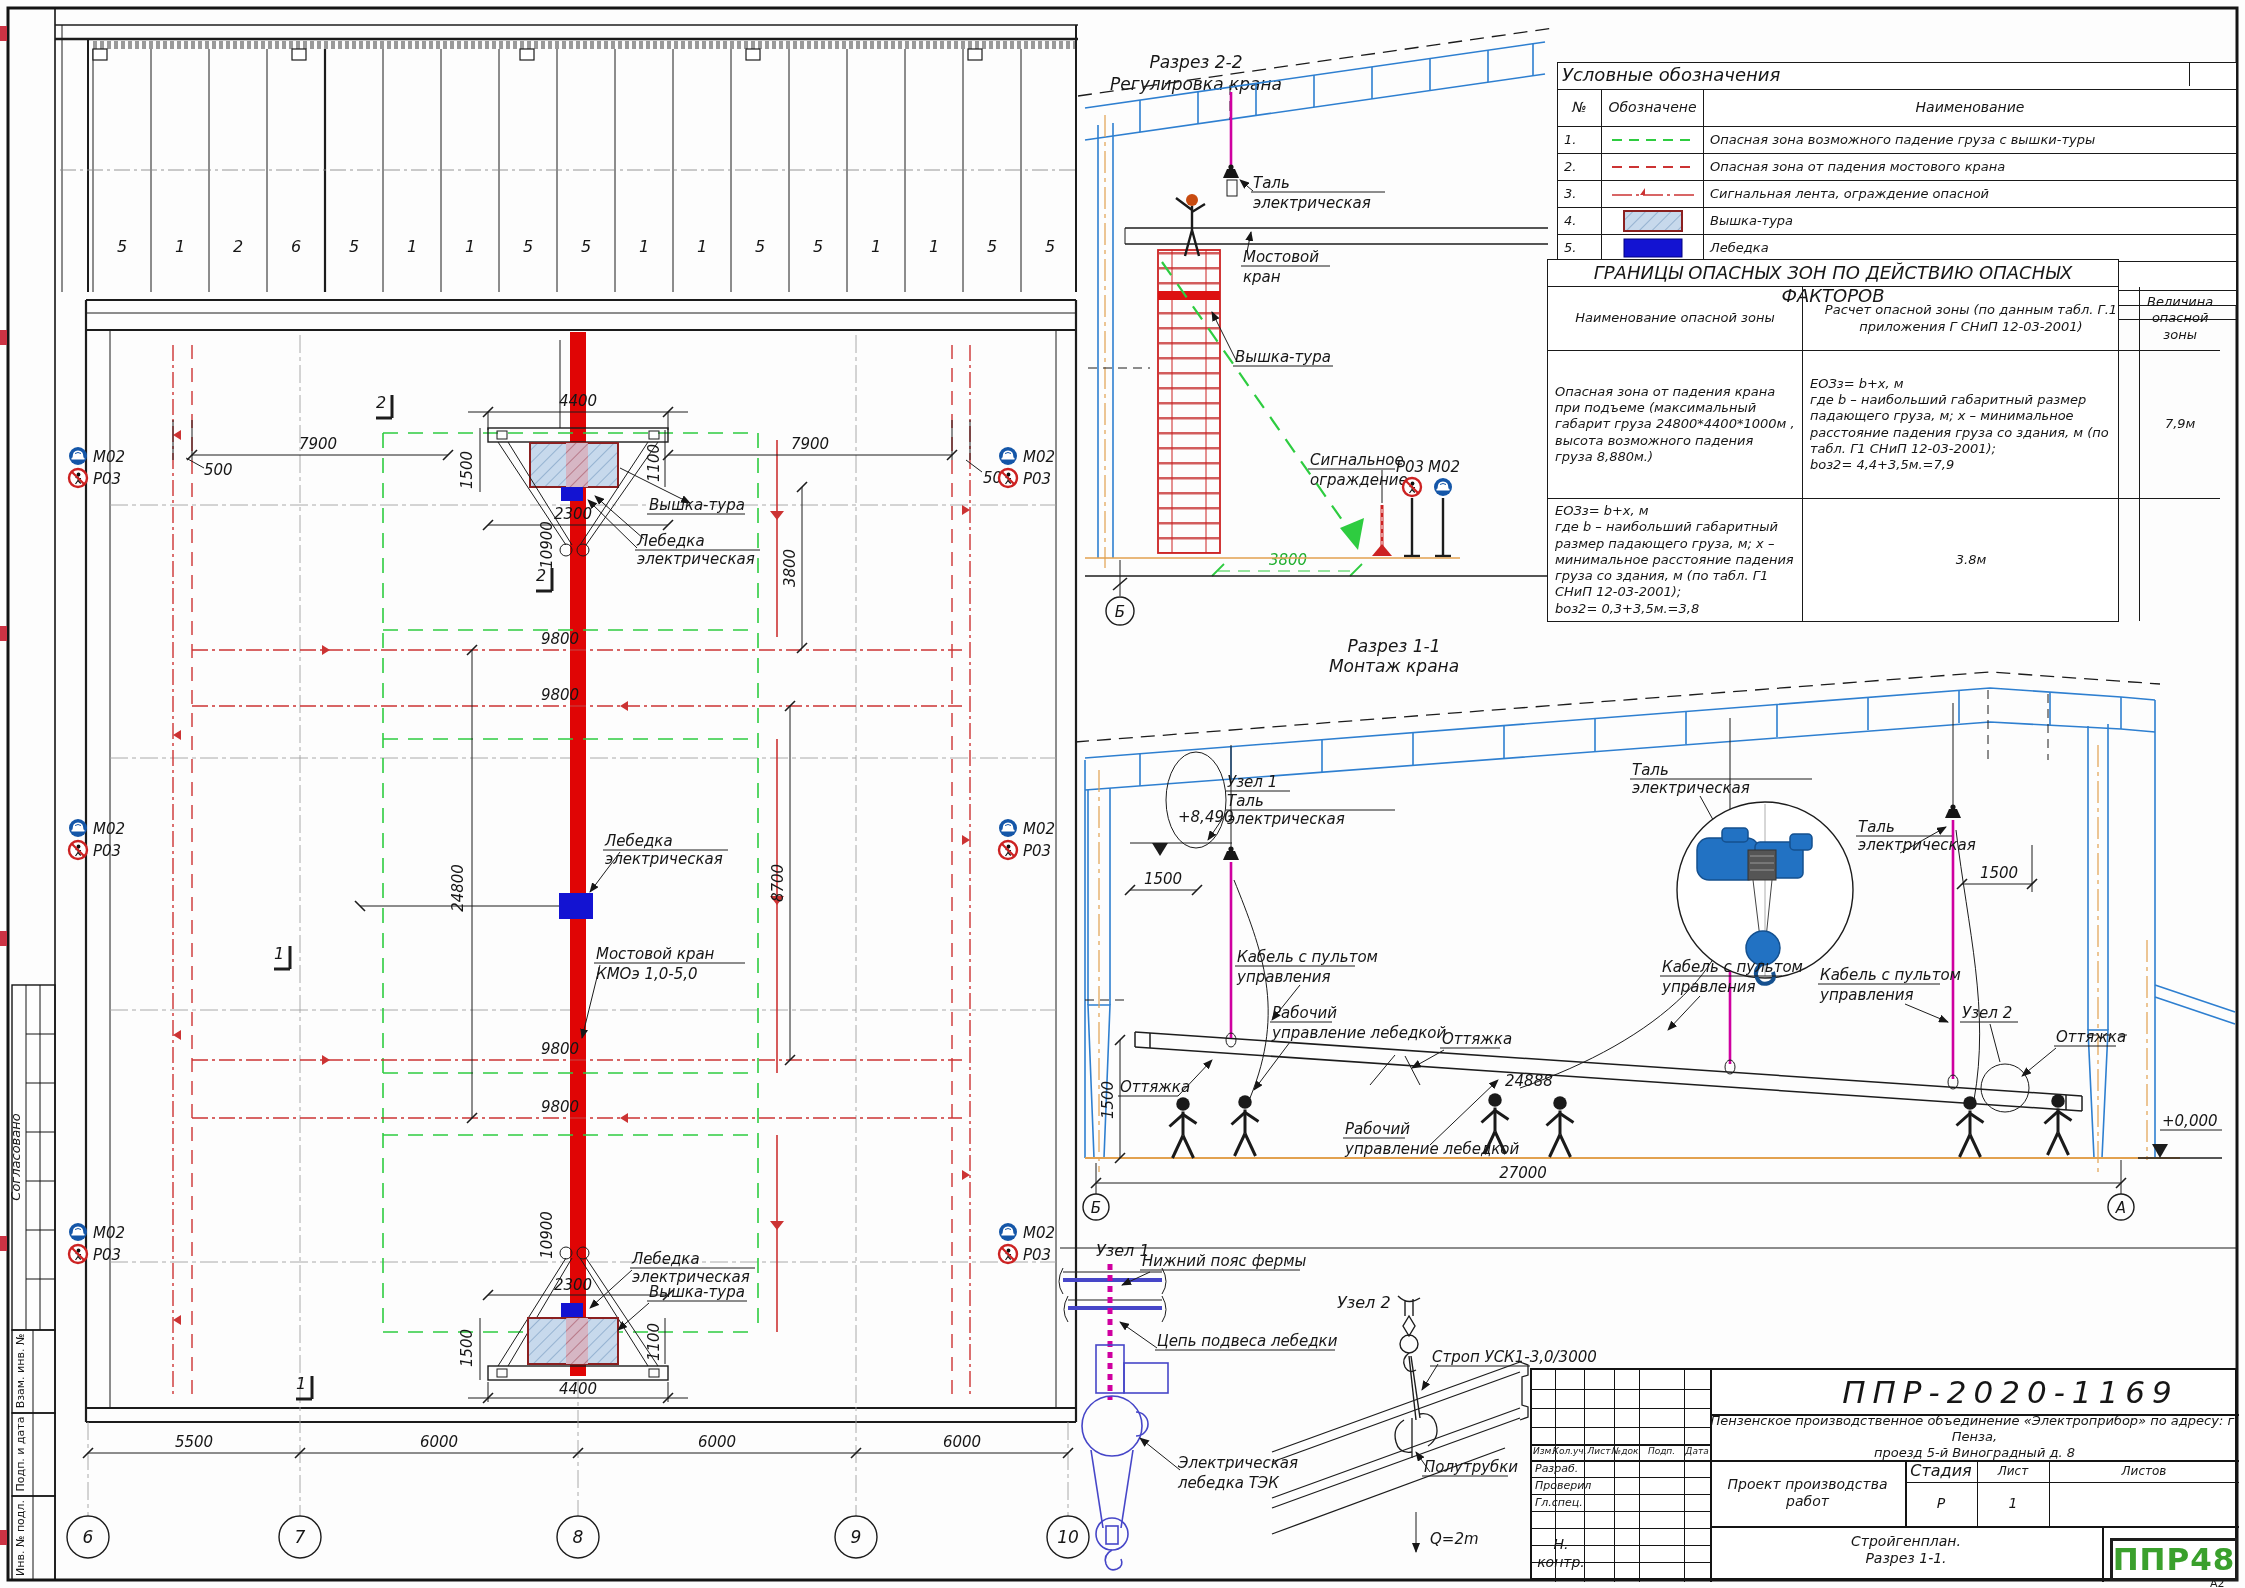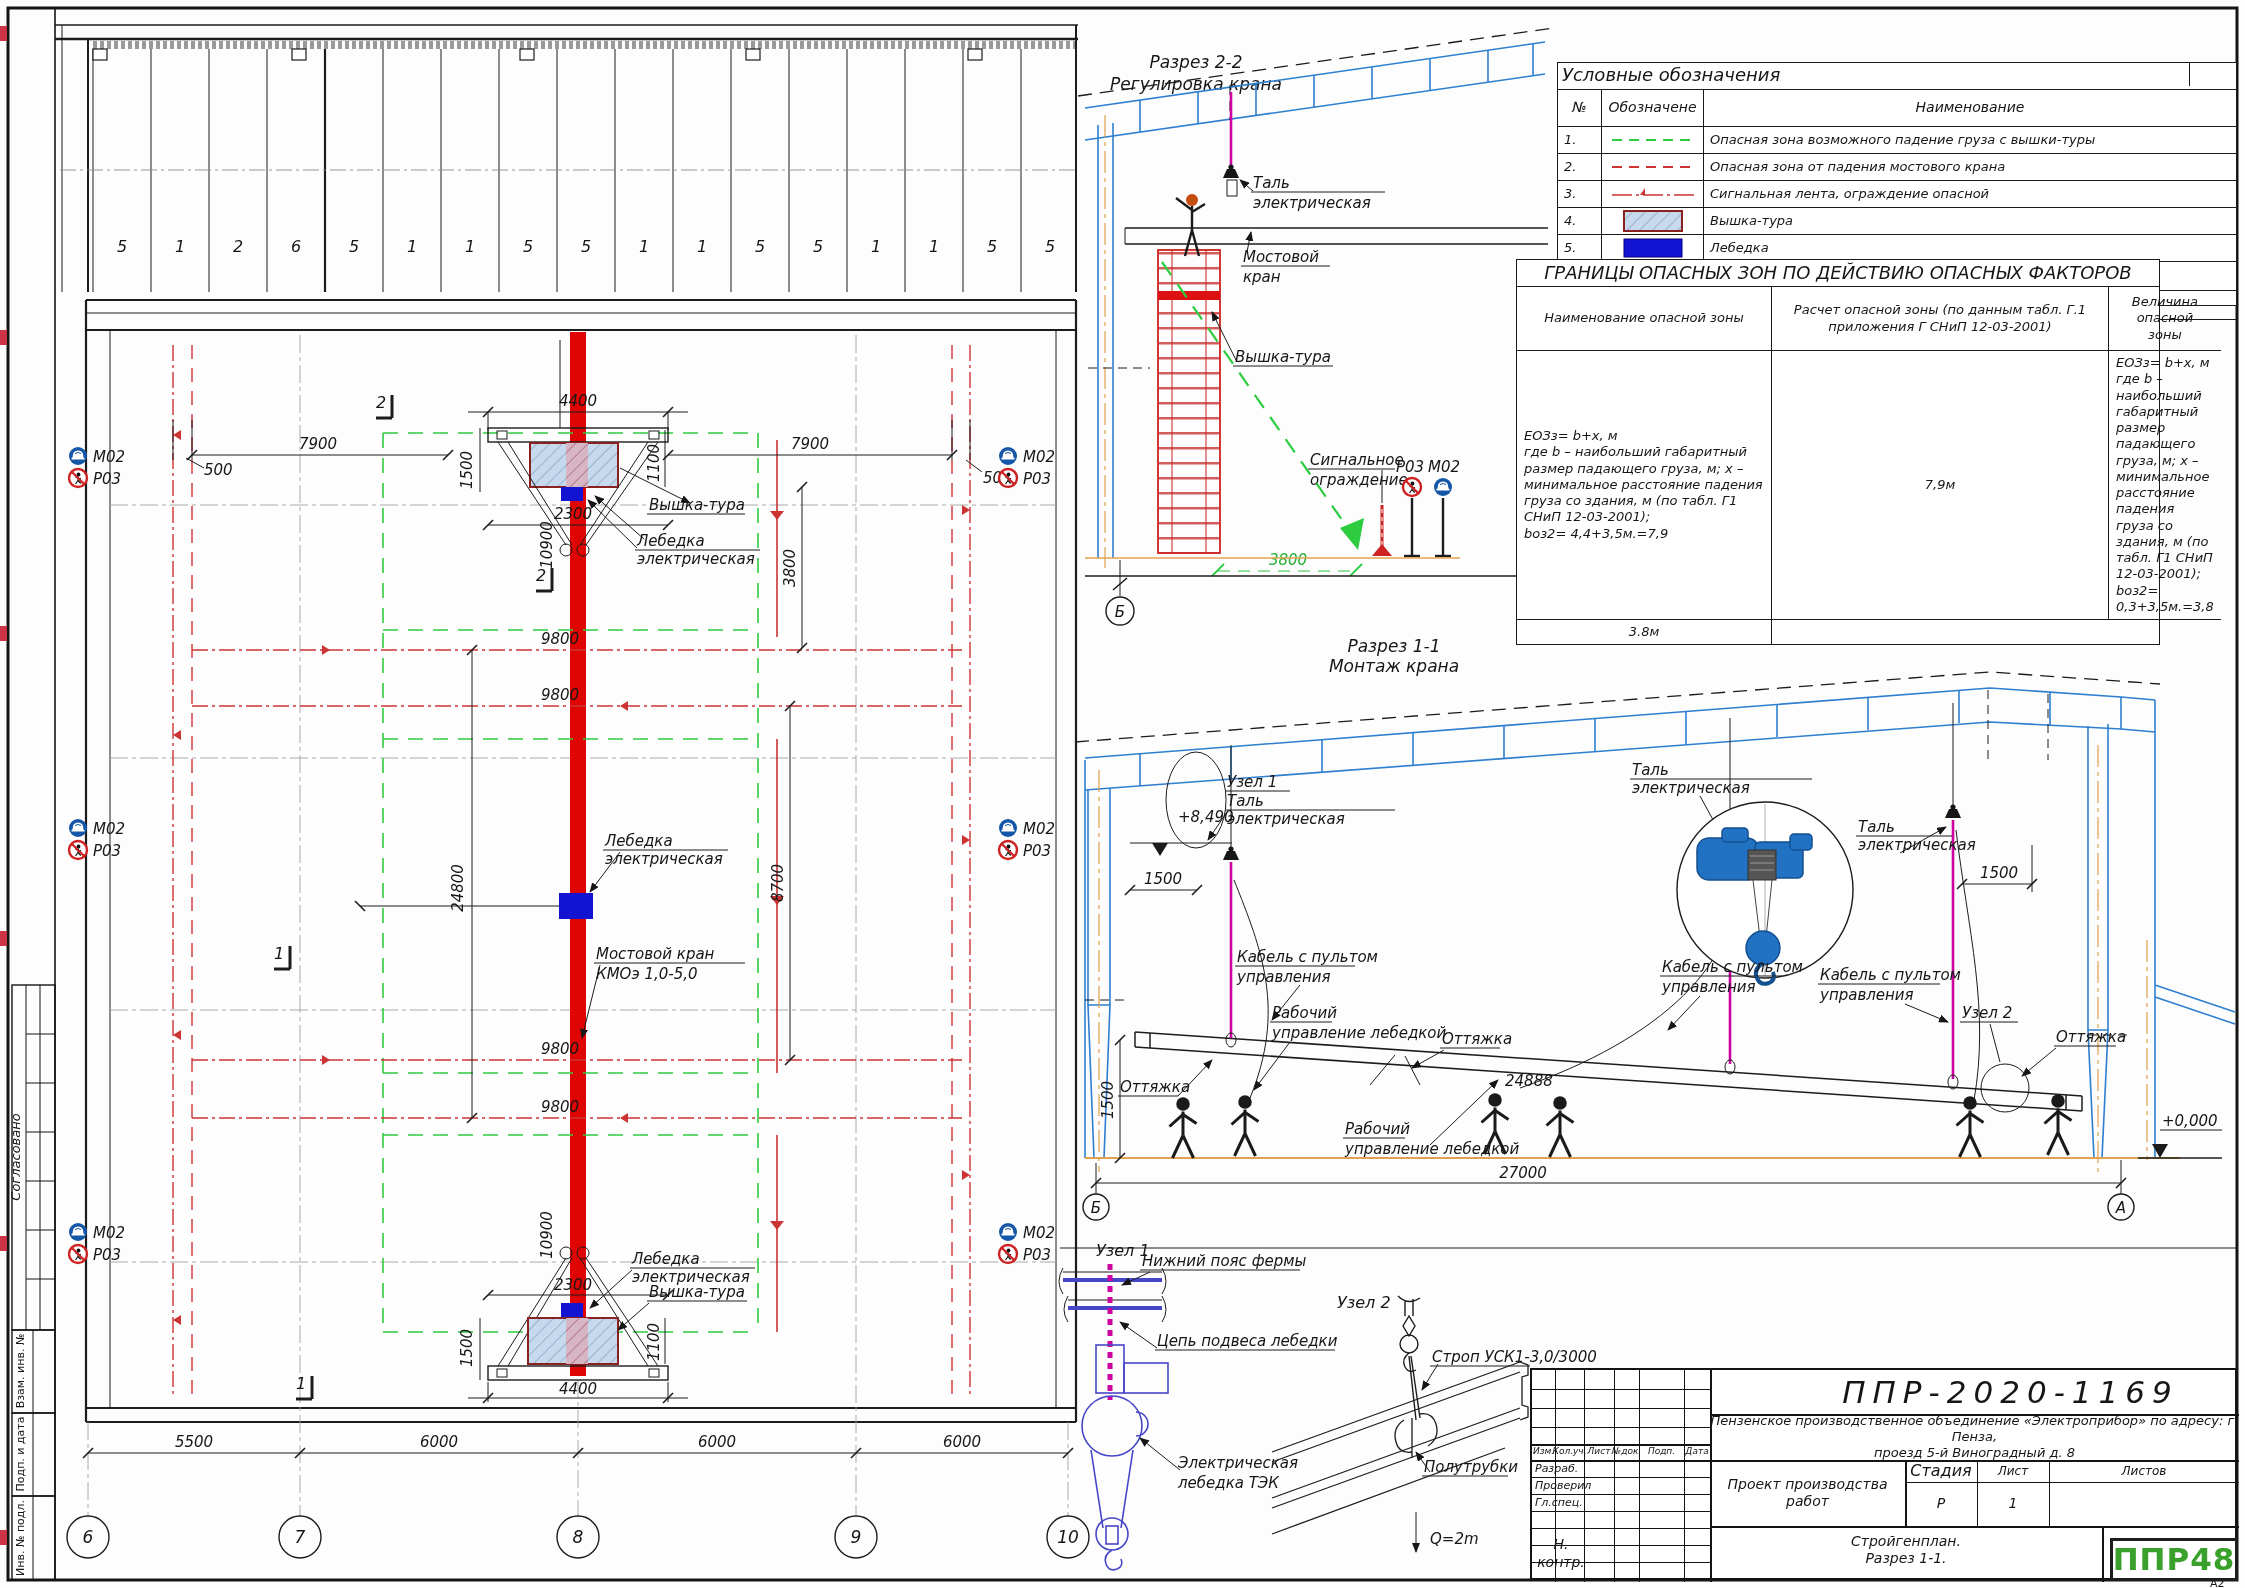--- a/index.html
+++ b/index.html
@@ -14,21 +14,21 @@
        font-style:italic;font-size:13px;line-height:1.25;}
   .legend{left:1557px;top:15px;width:680px;height:244px;border:1.6px solid #1a1a1a;margin-top:47px;}
   .leg-title{height:24px;border-bottom:1.4px solid #1a1a1a;font-size:18px;padding:1px 4px;position:relative;}
   .leg-corner{position:absolute;right:0;top:0;width:46px;height:23px;border-left:1.4px solid #1a1a1a;}
   .leg-grid{display:grid;grid-template-columns:44px 102px 1fr;}
   .leg-grid>div{border-right:1.2px solid #1a1a1a;border-bottom:1.2px solid #1a1a1a;
        display:flex;align-items:center;padding:0 6px;box-sizing:border-box;}
   .leg-grid>div:nth-child(3n){border-right: none;}
   .lg-h{justify-content:center;font-size:14px;}
   .lg-sym{justify-content:center;}
-  .danger{left:1516px;top:259px;width:644px;border:1.6px solid #1a1a1a;}
+  .danger{left:1547px;top:259px;width:572px;border:1.6px solid #1a1a1a;}
   .dng-title{height:24px;border-bottom:1.4px solid #1a1a1a;font-size:18px;text-align:center;padding-top:2px;}
   .dng-grid{display:grid;grid-template-columns:255px 337px 1fr;}
   .dng-grid>div{border-right:1.2px solid #1a1a1a;border-bottom:1.2px solid #1a1a1a;
        padding:4px 7px;box-sizing:border-box;}
   .dng-grid>div:nth-child(3n){border-right:none;}
   .dng-grid>div:nth-child(n+4):nth-child(-n+6){border-bottom:1.2px solid #1a1a1a;}
   .dng-grid>div:nth-child(n+7){border-bottom:none;}
   .dc{display:flex;align-items:center;justify-content:center;text-align:center;}
   .pre{white-space:pre-line;}
   
@@ -876,20 +876,21 @@
 <div class="ovl danger">
   <div class="dng-title">ГРАНИЦЫ ОПАСНЫХ ЗОН ПО ДЕЙСТВИЮ ОПАСНЫХ ФАКТОРОВ</div>
   <div class="dng-grid">
     <div class="dc" style="height:64px;">Наименование опасной зоны</div>
     <div class="dc pre">Расчет опасной зоны (по данным табл. Г.1
 приложения Г СНиП 12-03-2001)</div>
     <div class="dc pre">Величина
 опасной
 зоны</div>
 
+    <div style="height:148px;display:flex;align-items:center;">Опасная зона от падения крана при подъеме (максимальный габарит груза 24800*4400*1000м , высота возможного падения груза 8,880м.)</div>
     <div class="pre" style="display:flex;align-items:center;">ЕОЗз= b+х, м
 где b – наибольший габаритный размер падающего груза, м; х – минимальное расстояние падения груза со здания, м (по табл. Г1 СНиП 12-03-2001);
 bоз2= 4,4+3,5м.=7,9</div>
     <div class="dc">7,9м</div>
 
     <div class="pre" style="display:flex;align-items:center;">ЕОЗз= b+х, м
 где b – наибольший габаритный размер падающего груза, м; х – минимальное расстояние падения груза со здания, м (по табл. Г1 СНиП 12-03-2001);
 bоз2= 0,3+3,5м.=3,8</div>
     <div class="dc">3.8м</div>
   </div>

